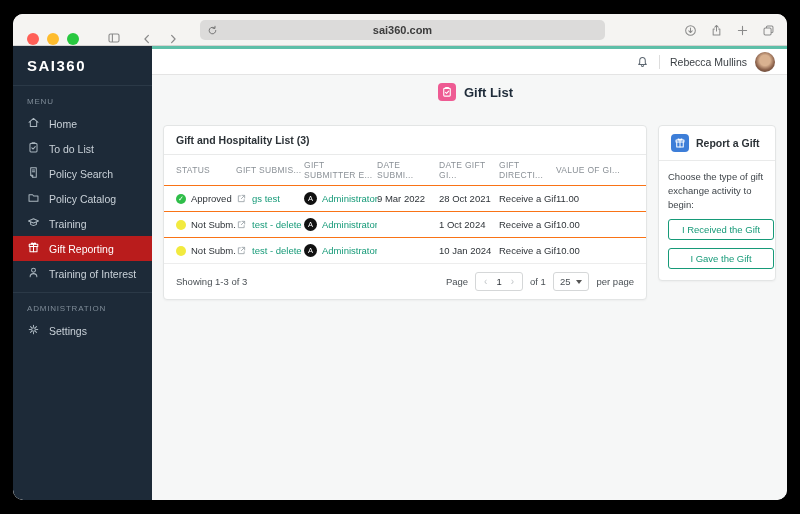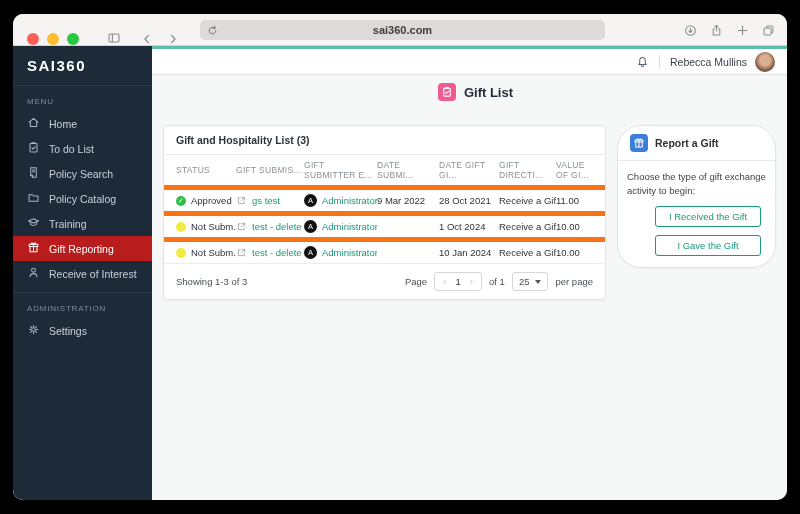--- a/index.html
+++ b/index.html
@@ -54,39 +54,39 @@
 
   .cards { display:flex; gap:11px; margin:24px 11px 0 11px; align-items:flex-start; }
   .card { background:#fff; border:1px solid #e3e5e5; border-radius:4px; box-shadow:0 1px 2px rgba(0,0,0,.04); }
   .list-card { flex:1; min-width:0; }
   .card-header { display:flex; align-items:center; gap:7px; padding:8px 12px; border-bottom:1px solid #e9eaea; }
   .card-title { font-size:10.5px; font-weight:bold; color:#2c3237; }
 
   .grid-row { display:grid; grid-template-columns:60px 68px 73px 62px 60px 57px 1fr; padding:0 12px; align-items:center; }
   .col-head { height:30px; }
   .col-head span { font-size:8.5px; color:#8a9096; letter-spacing:.3px; }
-  .data-row { height:26px; border-top:5px solid #f97316; font-size:9.5px; color:#2e3338; }
+  .data-row { height:26px; border-top:1px solid #f97316; font-size:9.5px; color:#2e3338; }
   .cell { display:flex; align-items:center; gap:5px; min-width:0; white-space:nowrap; overflow:hidden; }
   .status-dot { width:10px; height:10px; border-radius:50%; flex:none; display:flex; align-items:center; justify-content:center;
                 color:#fff; font-size:7px; line-height:1; }
   .link { color:#169a78; text-decoration:none; }
   .ext-icon { color:#9aa2a8; flex:none; display:flex; }
   .initial-avatar { width:13px; height:13px; border-radius:50%; background:#111; color:#fff; font-size:7.5px;
                     display:flex; align-items:center; justify-content:center; flex:none; }
 
   .card-footer { border-top:1px solid #ededed; padding:8px 12px; display:flex; align-items:center; justify-content:space-between; }
   .showing { font-size:9.5px; color:#4a5055; }
   .pager-group { display:flex; align-items:center; gap:7px; font-size:9.5px; color:#4a5055; }
   .pager-box { border:1px solid #d5d7d8; border-radius:3px; display:flex; align-items:center; gap:9px; padding:3px 8px; background:#fff; }
   .pager-box .chev { color:#c3c7ca; font-size:10px; }
   .pager-box .num { font-size:9.5px; color:#2e3338; }
   .select-box { border:1px solid #d5d7d8; border-radius:3px; display:flex; align-items:center; gap:6px; padding:3px 6px; background:#fff; }
   .select-box .caret { width:0; height:0; border-left:3.5px solid transparent; border-right:3.5px solid transparent; border-top:4px solid #555; }
 
-  .report-card { width:159px; flex:none;border-radius:24px; }
+  .report-card { width:118px; flex:none; }
   .report-body { padding:9px 9px 11px 9px; }
   .report-desc { font-size:9.5px; color:#3f454a; line-height:1.45; }
   .outline-btn { display:block; width:106px; margin:8px 5px 0 auto; border:1px solid #169a78; border-radius:3px;
                  background:#fff; color:#169a78; font-size:9.5px; font-family:"Liberation Sans",sans-serif;
                  padding:4px 2px; text-align:center; cursor:pointer; }
 </style>
 </head>
 <body>
 
 <div class="window">
@@ -200,21 +200,21 @@
             <path d="M7 3.6 V11.6"></path>
             <path d="M7 3.4 C5.6 1.4 3.6 2.6 5.2 3.4 M7 3.4 C8.4 1.4 10.4 2.6 8.8 3.4"></path>
           </svg></span>
       <span>Gift Reporting</span>
     </div>
     <div class="side-item">
       <span><svg width="13" height="13" viewBox="0 0 14 14" fill="none" stroke="currentColor" stroke-width="1.1" stroke-linecap="round">
             <circle cx="7" cy="4.6" r="2.1"></circle>
             <path d="M3.4 11.6 C3.4 9.4 5 8.2 7 8.2 C9 8.2 10.6 9.4 10.6 11.6"></path>
           </svg></span>
-      <span>Receive of Interest</span>
+      <span>Training of Interest</span>
     </div>
 
     <div class="side-divider"></div>
     <div class="section-label">ADMINISTRATION</div>
     <div class="side-item">
       <span><svg width="13" height="13" viewBox="0 0 14 14" fill="none" stroke="currentColor" stroke-width="1.1" stroke-linecap="round">
             <circle cx="7" cy="7" r="2"></circle>
             <path d="M7 2.4 V3.9 M7 10.1 V11.6 M2.4 7 H3.9 M10.1 7 H11.6 M3.8 3.8 L4.9 4.9 M9.1 9.1 L10.2 10.2 M10.2 3.8 L9.1 4.9 M4.9 9.1 L3.8 10.2"></path>
           </svg></span>
       <span>Settings</span>

